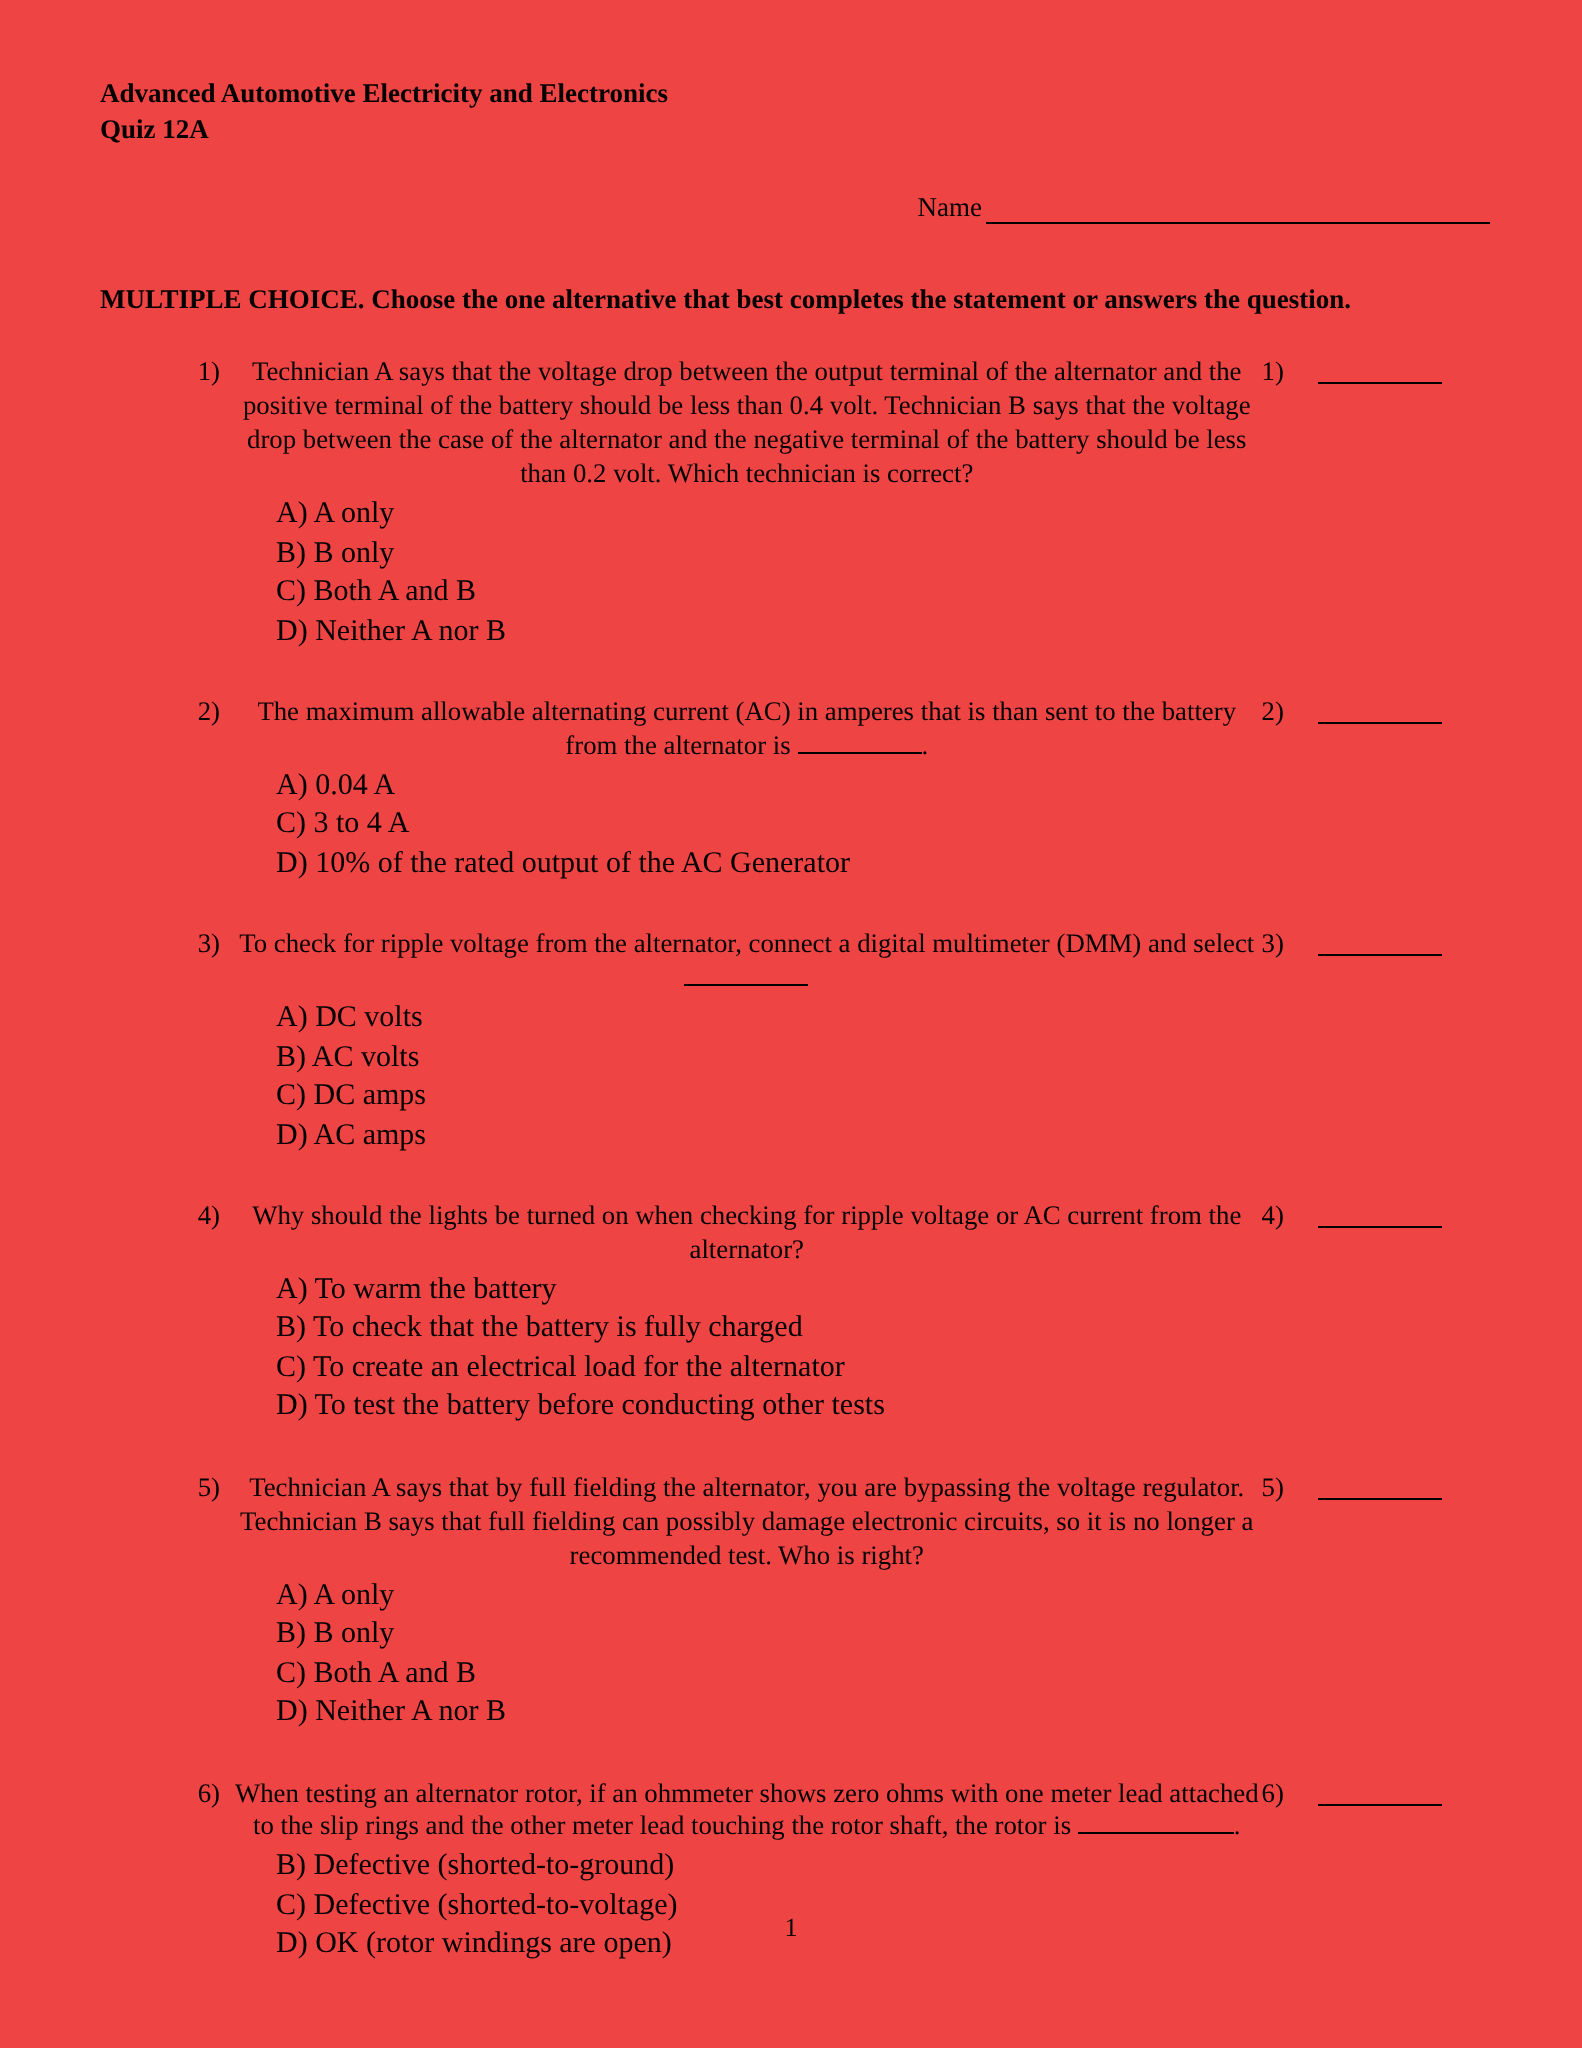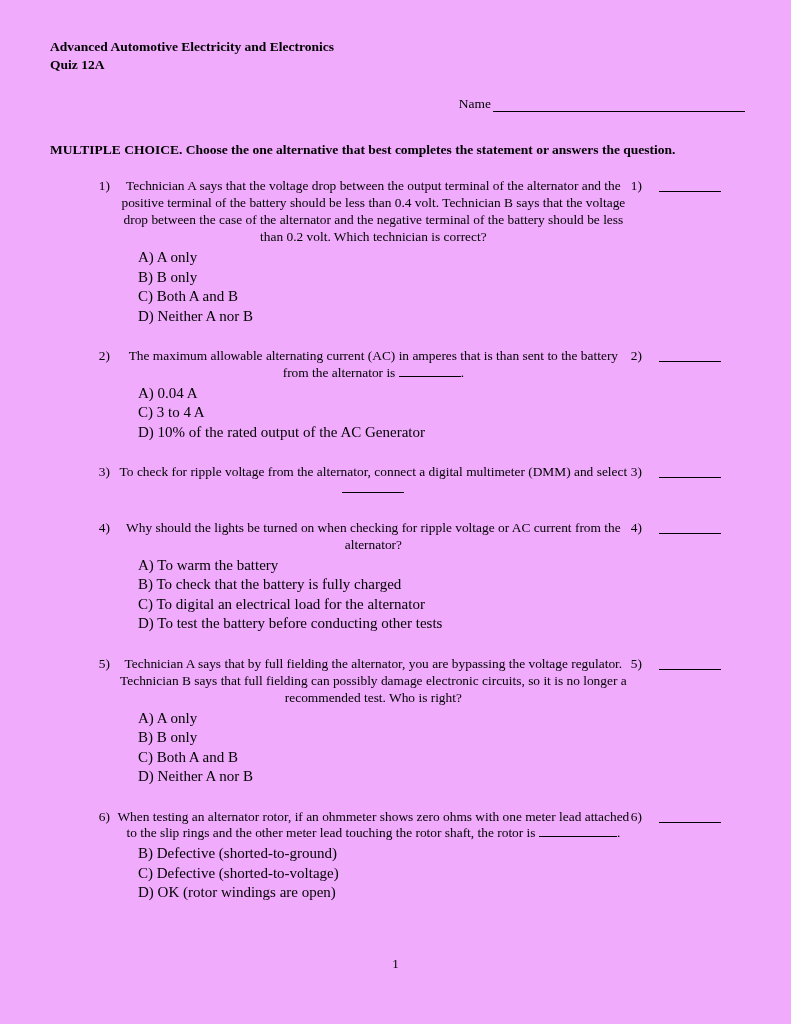--- a/index.html
+++ b/index.html
@@ -3,21 +3,21 @@
 <meta charset="utf-8">
 <style>
   html, body {
     margin: 0;
     padding: 0;
     background: #b0b0b0;
   }
   .page {
     width: 791px;
     height: 1024px;
-    background: #f0abfc;
+    background: #ef4444;
     position: relative;
     margin: 0 auto;
     box-sizing: border-box;
     font-family: "Liberation Serif", serif;
     color: #000000;
     overflow: hidden;
   }
   .sheet {
     position: absolute;
     left: 0; top: 0; right: 0; bottom: 0;
@@ -172,35 +172,41 @@
         <div class="ans">
           <span class="ans-num">2)</span>
           <span class="ans-rule"></span>
         </div>
       </div>
 
       <div class="q">
         <div class="q-body">
           <span class="q-num">3)</span>
           <div class="q-text"><span>To check for ripple voltage from the alternator, connect a digital multimeter (DMM) and select</span> <span class="blank-inline"></span></div>
+          <div class="choices">
+            <div class="choice">A) DC volts</div>
+            <div class="choice">B) AC volts</div>
+            <div class="choice">C) DC amps</div>
+            <div class="choice">D) AC amps</div>
+          </div>
         </div>
         <div class="ans">
           <span class="ans-num">3)</span>
           <span class="ans-rule"></span>
         </div>
       </div>
 
       <div class="q">
         <div class="q-body">
           <span class="q-num">4)</span>
           <div class="q-text">Why should the lights be turned on when checking for ripple voltage or AC current from the alternator?</div>
           <div class="choices">
             <div class="choice">A) To warm the battery</div>
             <div class="choice">B) To check that the battery is fully charged</div>
-            <div class="choice">C) To digital an electrical load for the alternator</div>
+            <div class="choice">C) To create an electrical load for the alternator</div>
             <div class="choice">D) To test the battery before conducting other tests</div>
           </div>
         </div>
         <div class="ans">
           <span class="ans-num">4)</span>
           <span class="ans-rule"></span>
         </div>
       </div>
 
       <div class="q">

